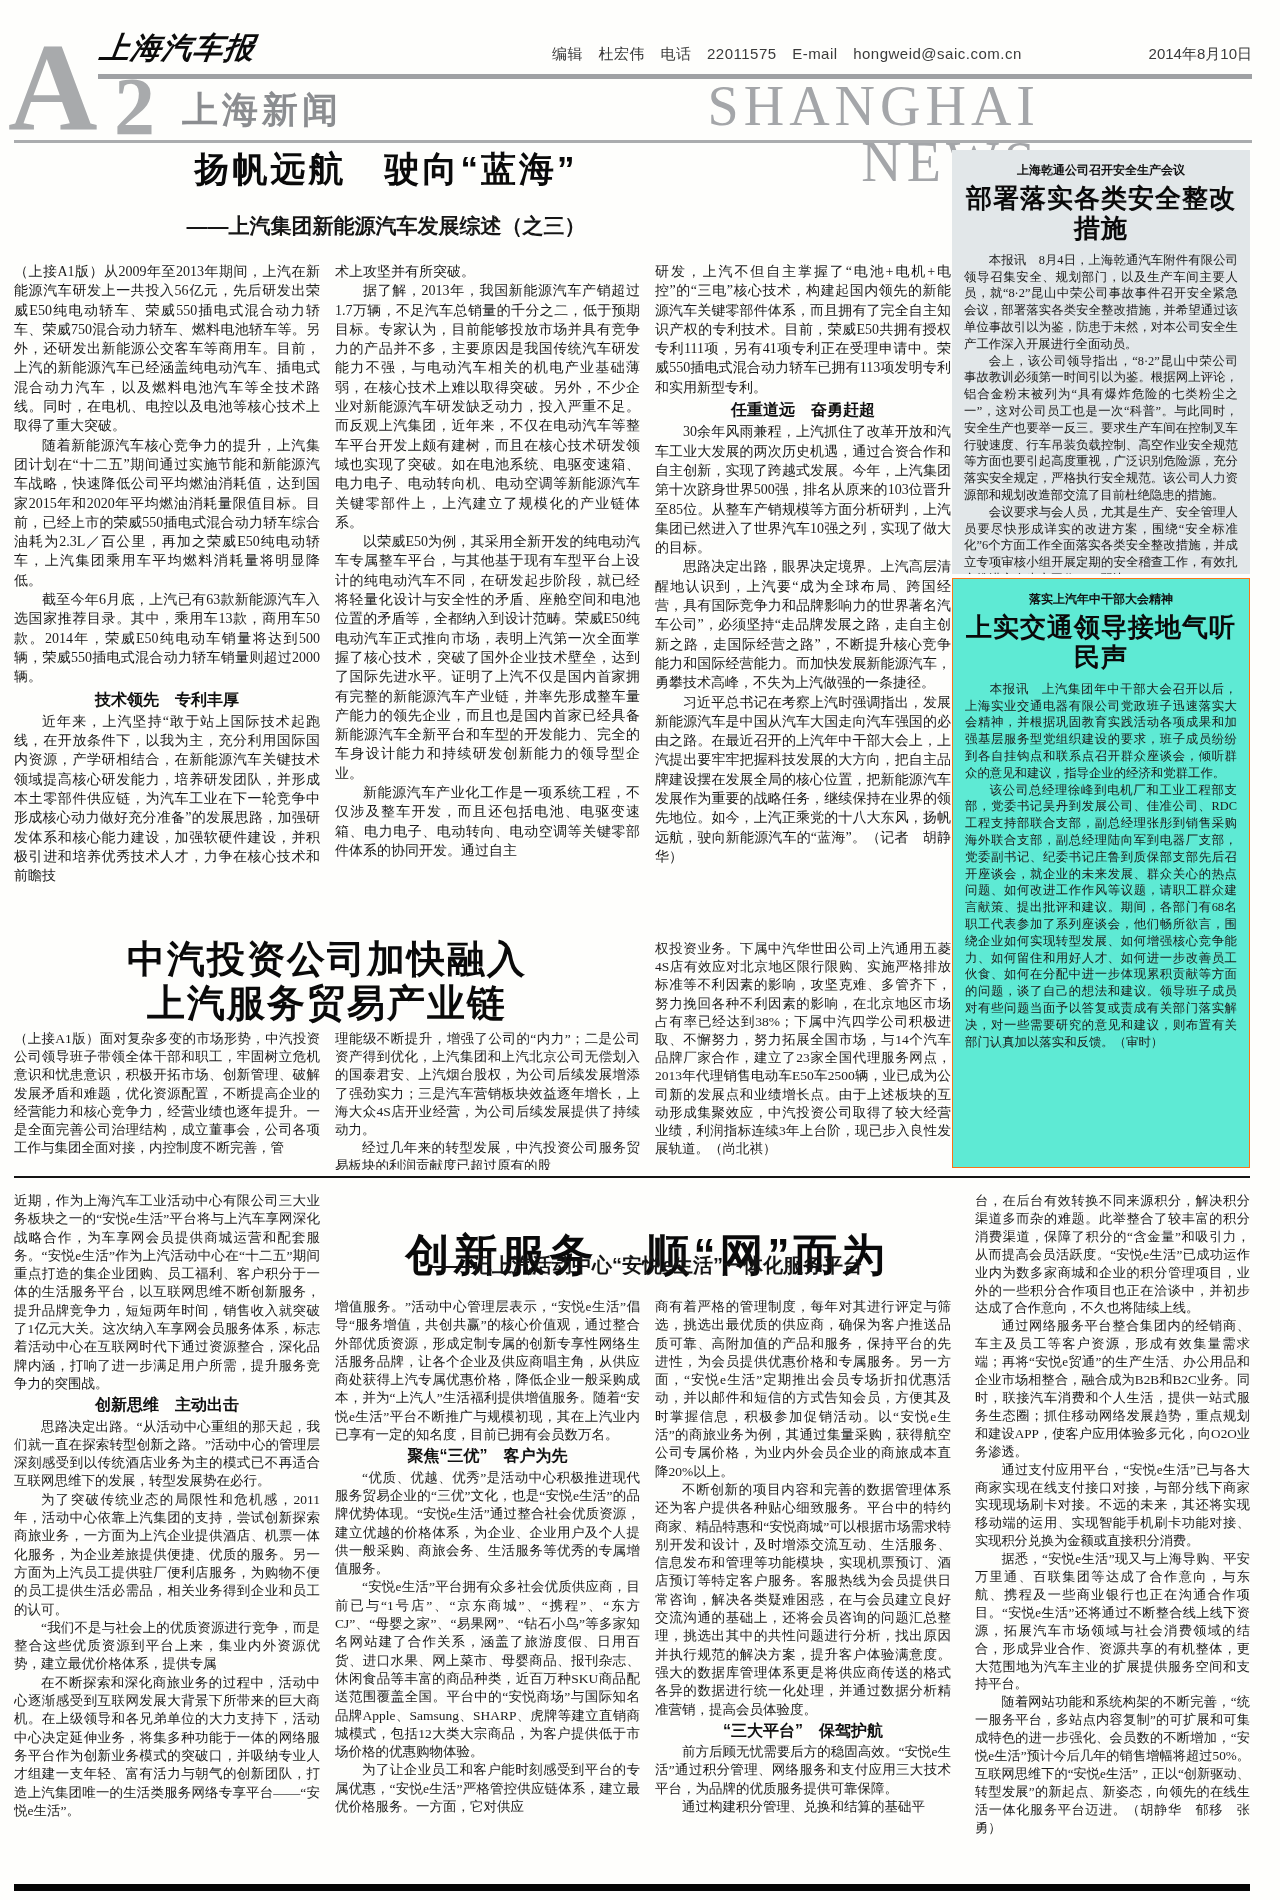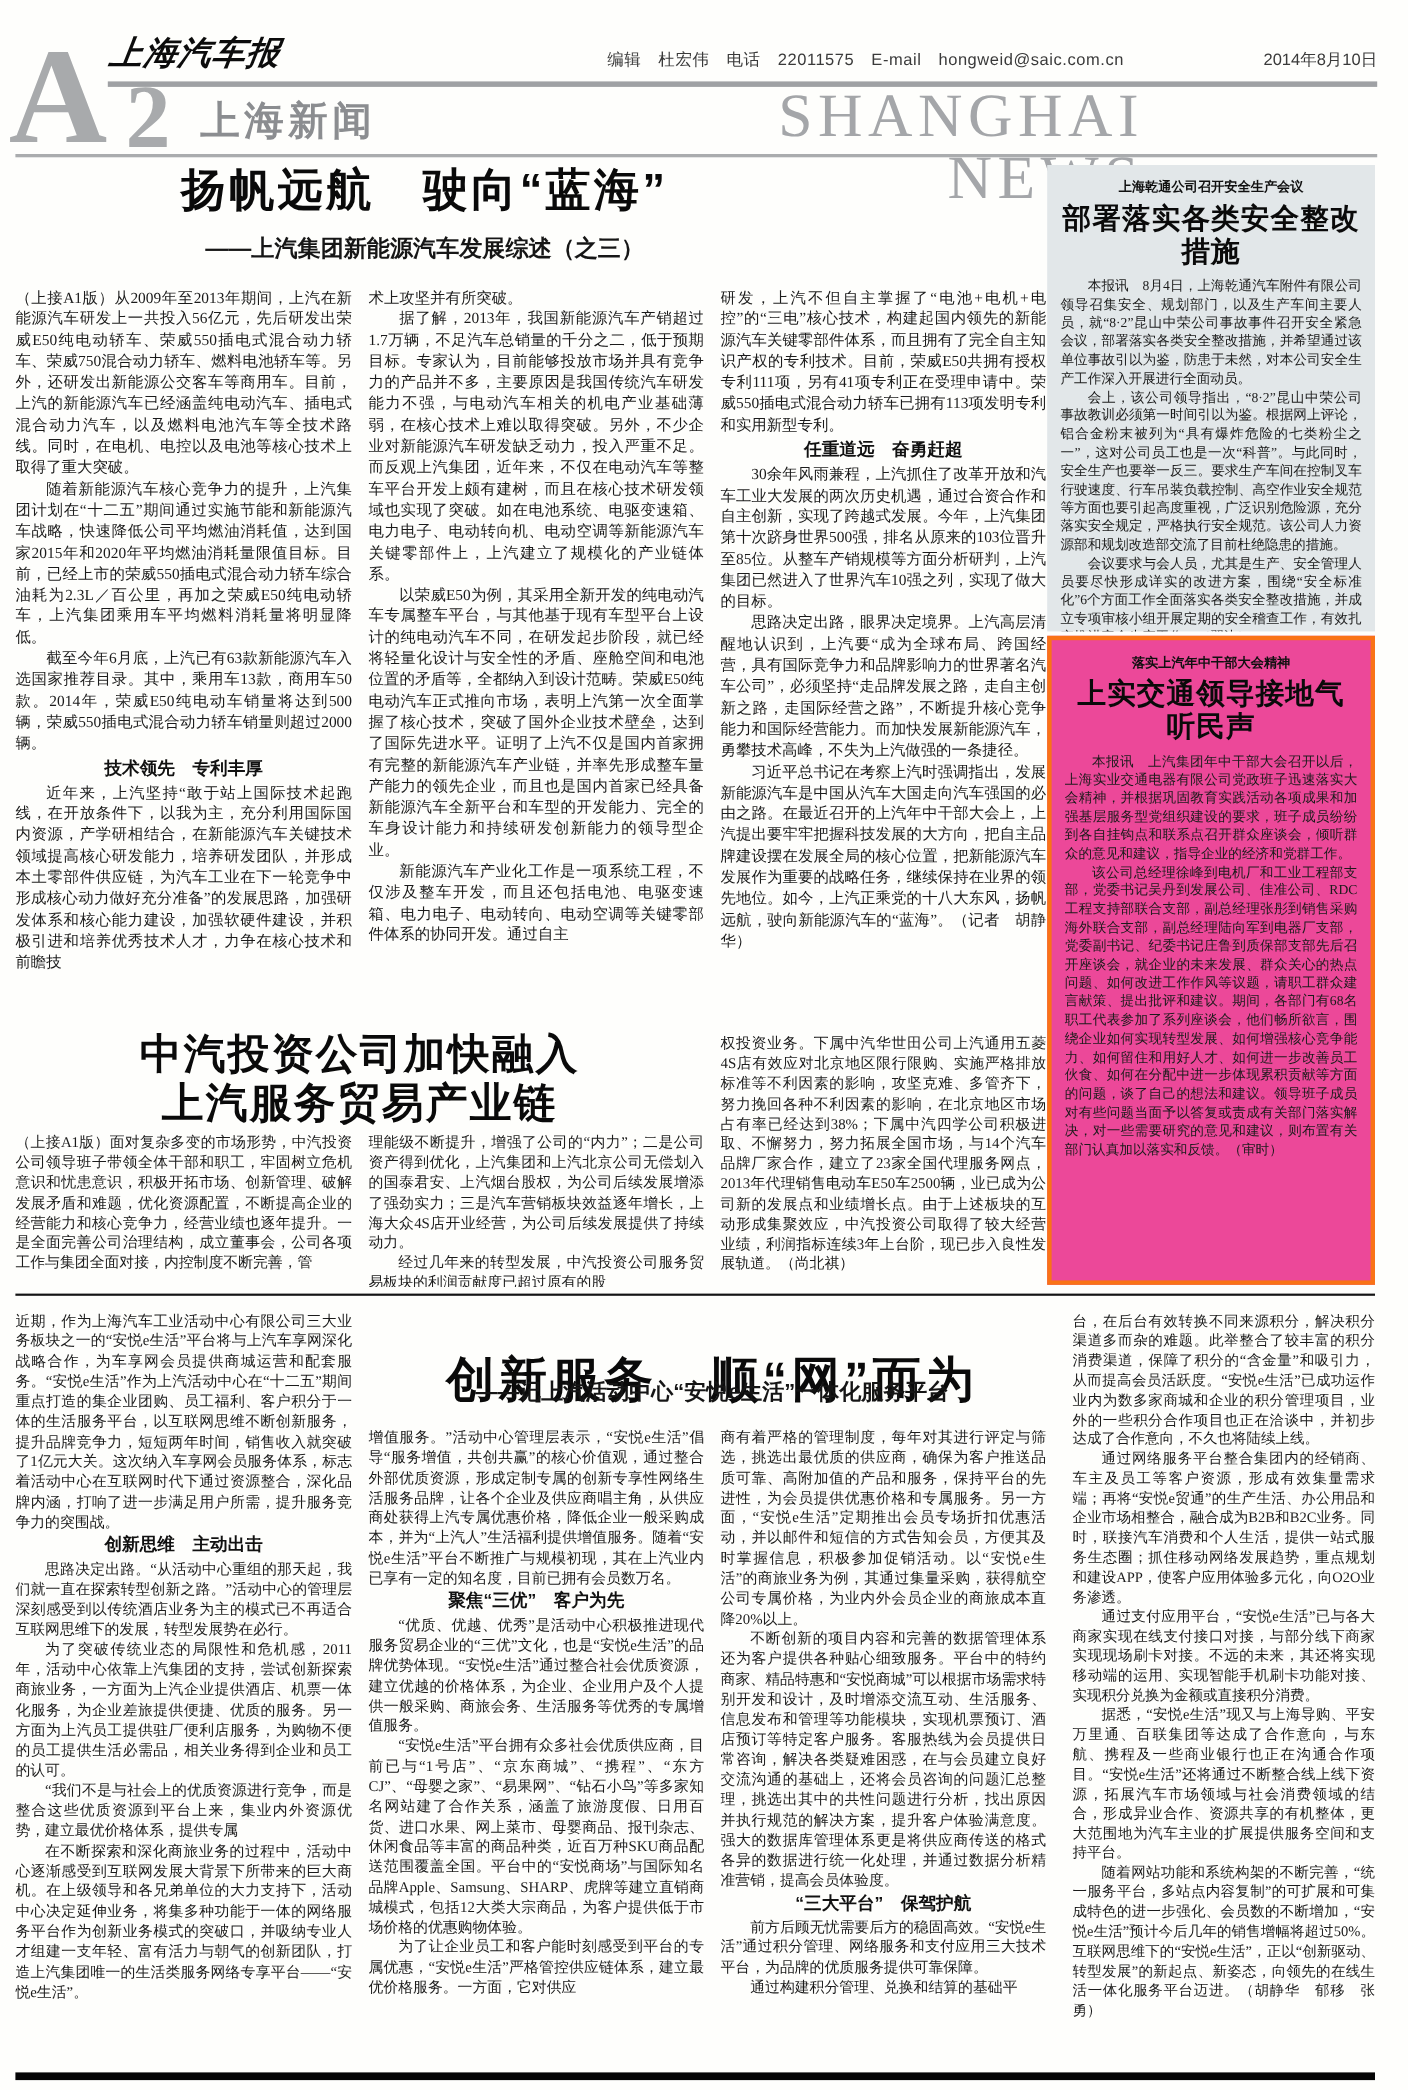--- a/index.html
+++ b/index.html
@@ -17,31 +17,31 @@
   .section-en{position:absolute;left:560px;top:78px;width:480px;text-align:right;font-family:"Liberation Serif",serif;font-size:56px;line-height:1;color:#a4a6a9;letter-spacing:5px;}
   .mast-bottom-rule{position:absolute;left:14px;right:28px;top:140px;height:3px;background:#aaacae;}
 
   
   .coltext{position:absolute;text-align:justify;overflow:hidden;}
   .para{margin:0;text-indent:2em;}
   .para.cont{text-indent:0;}
   .col-sub{margin:3px 0;text-align:center;text-indent:0;font-family:"Liberation Sans",sans-serif;font-weight:700;font-size:16px;color:#111;}
 
   
-  .main-headline{position:absolute;left:14px;top:150px;width:744px;text-align:center;font-family:"Liberation Sans",sans-serif;font-weight:700;font-size:41px;line-height:1.1;letter-spacing:3px;color:#0a0a0a;}
+  .main-headline{position:absolute;left:14px;top:150px;width:744px;text-align:center;font-family:"Liberation Sans",sans-serif;font-weight:700;font-size:35px;line-height:1.1;letter-spacing:3px;color:#0a0a0a;}
   .main-subtitle{position:absolute;left:14px;top:212px;width:744px;text-align:center;font-family:"Liberation Sans",sans-serif;font-weight:700;font-size:21px;color:#161616;}
   .m-col{top:262px;height:672px;font-size:14px;line-height:19.3px;}
   .m-col1{left:14px;width:306px;}
   .m-col2{left:335px;width:305px;}
   .m-col3{left:655px;width:296px;}
 
   
   .sidebar-box{position:absolute;left:952px;width:298px;box-sizing:border-box;padding:10px 12px;overflow:hidden;}
   .sidebar-a1{top:150px;height:424px;background:#e2e7e9;}
-  .sidebar-a2{top:578px;height:590px;background:#ec4899;border:4px solid #f97316;}
+  .sidebar-a2{top:578px;height:590px;background:#5eead4;border:1px solid #f97316;}
   .kicker{margin:2px 0 5px;text-align:center;font-family:"Liberation Sans",sans-serif;font-weight:700;font-size:12px;color:#101010;}
   .sb-headline{margin:0 0 8px;text-align:center;font-family:"Liberation Sans",sans-serif;font-weight:700;font-size:26px;line-height:1.15;letter-spacing:1px;color:#0a0a0a;}
   .sb-body{text-align:justify;font-size:12.4px;line-height:16.8px;}
   .sb-body .para{margin:0;}
 
   
   .zq-headline{position:absolute;left:14px;top:938px;width:626px;text-align:center;font-family:"Liberation Sans",sans-serif;font-weight:700;font-size:38px;line-height:1.15;letter-spacing:2px;color:#0a0a0a;}
   .zq-col{font-size:13.5px;line-height:18.2px;}
   .zq-col1{left:14px;top:1030px;width:306px;height:140px;}
   .zq-col2{left:335px;top:1030px;width:305px;height:140px;}

